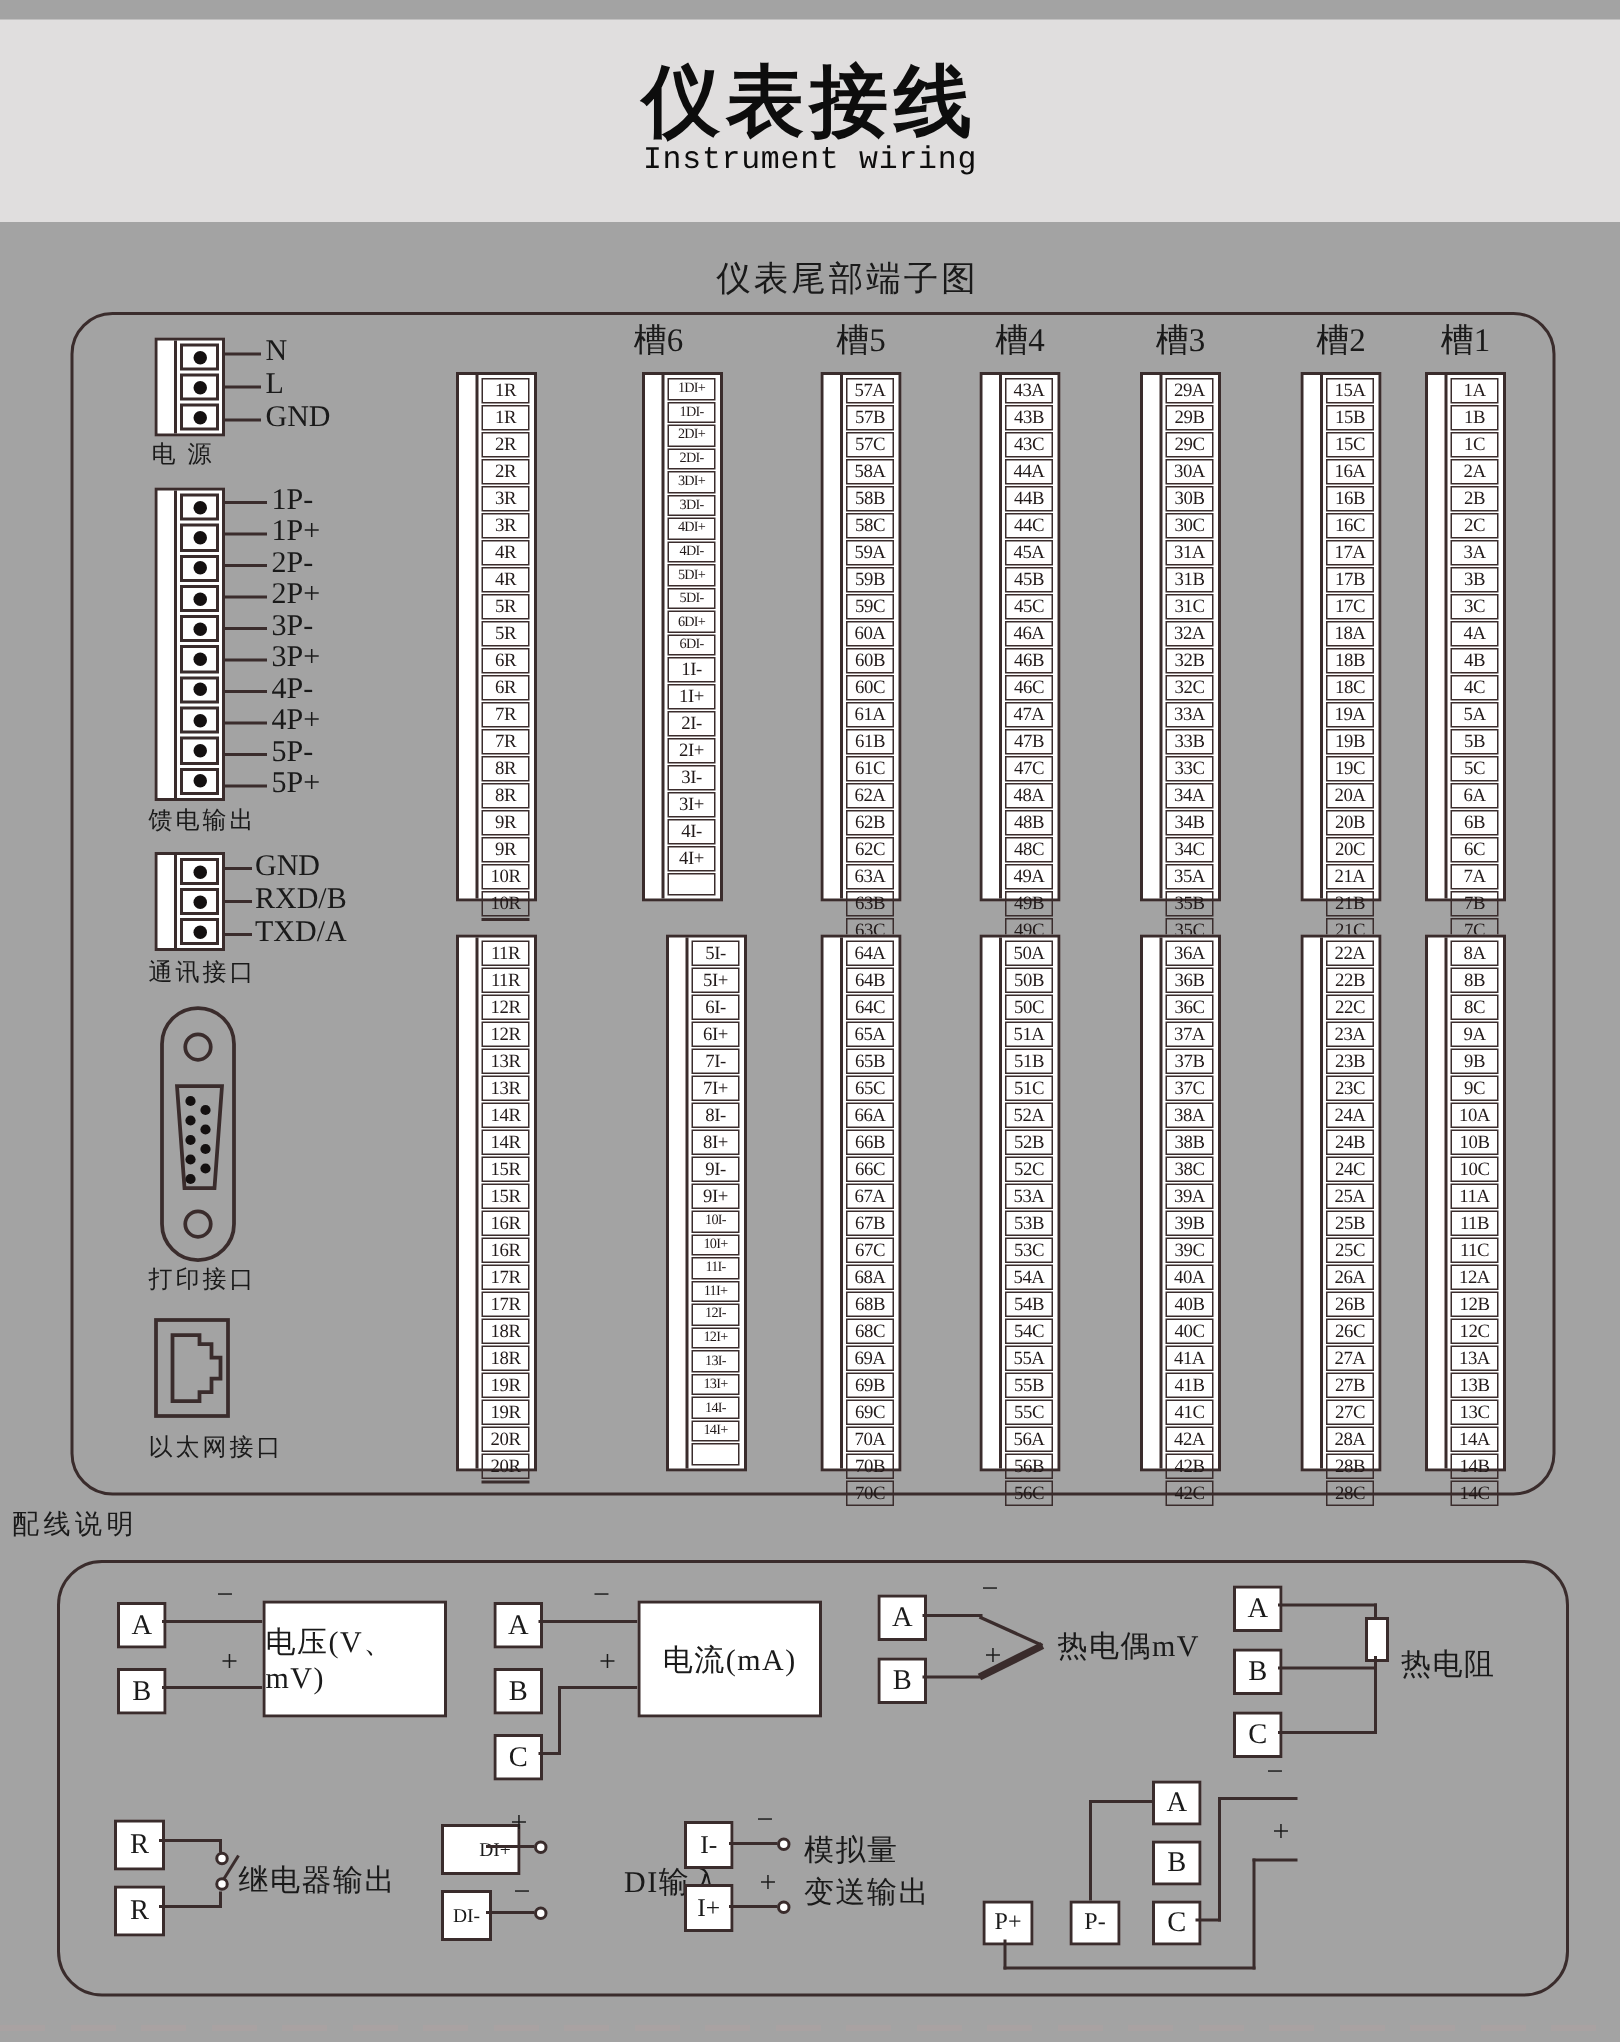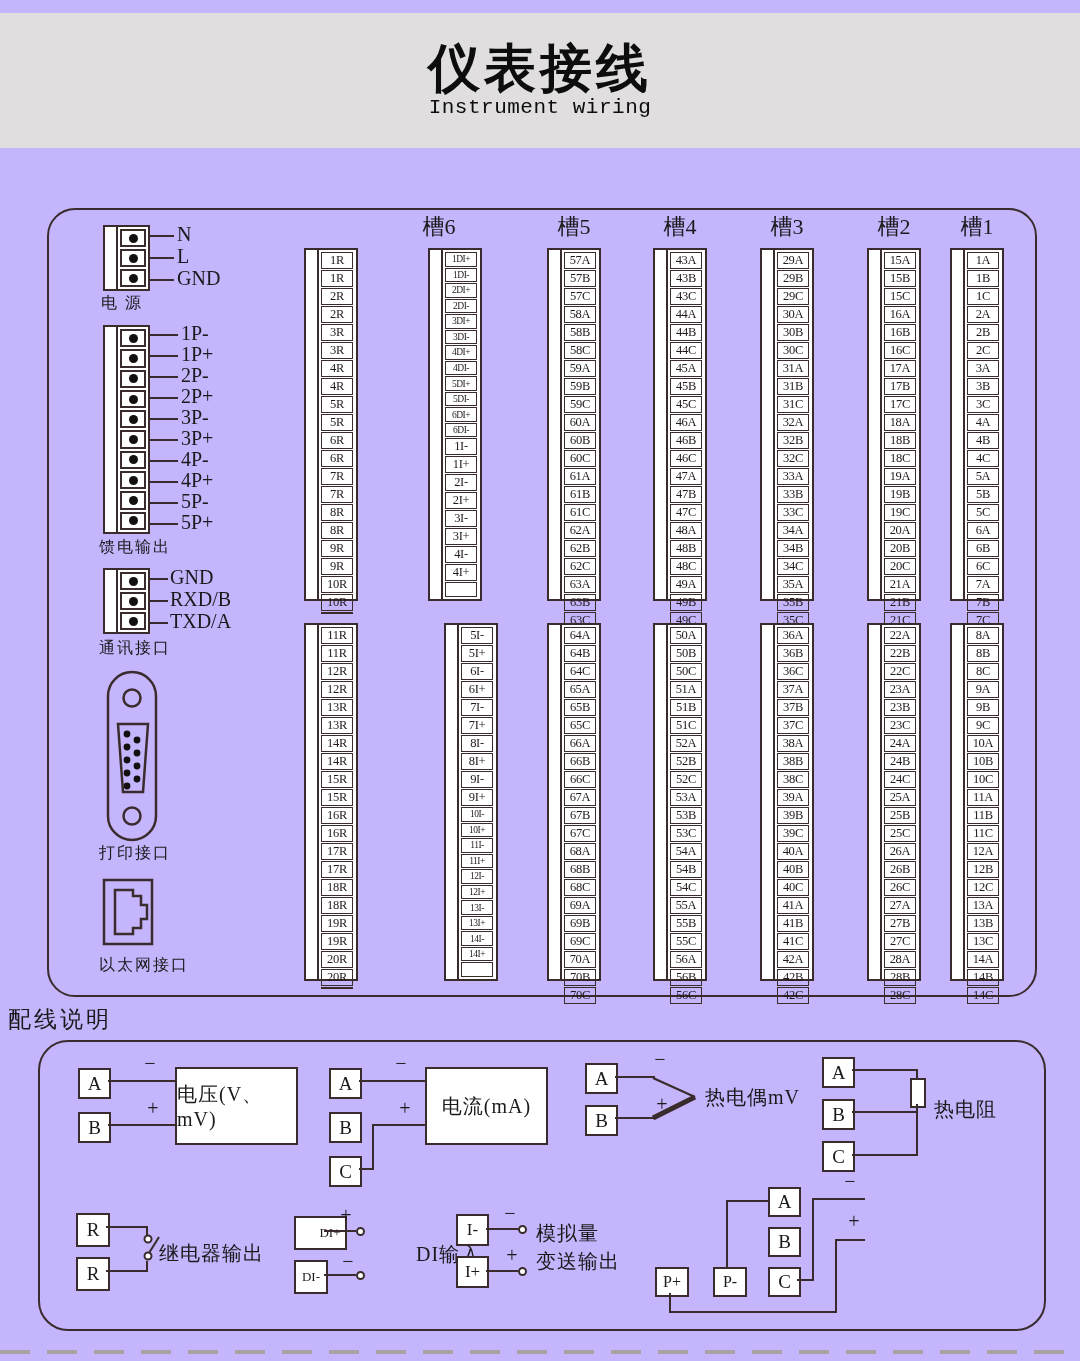--- a/index.html
+++ b/index.html
@@ -1,33 +1,33 @@
 <!DOCTYPE html>
 <html><head>
 <meta charset="utf-8">
 <style>
   :root{ --ln:#3a2c2c; }
   html,body{margin:0;padding:0;background:#fff;}
-  .page{position:relative;width:1080px;height:1361px;background:#c4b5fd;overflow:hidden;
+  .page{position:relative;width:1080px;height:1361px;background:#a3a3a3;overflow:hidden;
         font-family:"Liberation Serif","DejaVu Serif",serif;color:#1a1a1a;}
   
   .band{position:absolute;left:0;top:13px;width:1080px;height:135px;background:#e0dede;
         display:flex;flex-direction:column;align-items:center;justify-content:center;}
   .title{font-family:"Liberation Sans","DejaVu Sans",sans-serif;font-weight:700;font-size:52px;
          letter-spacing:4px;color:#0d0d0d;line-height:1;}
   .subtitle{font-family:Liberation Mono, monospace;font-size:21px;color:#0d0d0d;
             margin-top:2px;letter-spacing:0.5px;}
   .diagram-title{position:absolute;left:440px;top:170px;width:250px;text-align:center;
                  font-size:23px;letter-spacing:2px;}
   
   .main-box{position:absolute;left:47px;top:208px;width:986px;height:785px;
             border:2.5px solid var(--ln);border-radius:28px;}
   .notes-box{position:absolute;left:38px;top:1040px;width:1004px;height:287px;
              border:2.5px solid var(--ln);border-radius:30px;}
-  .notes-title{position:absolute;left:8px;top:1004px;font-size:23px;letter-spacing:3px;}
+  .notes-title{position:absolute;left:8px;top:1004px;font-size:18px;letter-spacing:3px;}
   
   .slot-header{position:absolute;top:212px;width:86px;text-align:center;font-size:22px;}
   .slot-block{position:absolute;width:54px;border:2px solid var(--ln);display:flex;
               background:#fff;box-sizing:border-box;}
   .rail{width:11px;border-right:2px solid var(--ln);}
   .cells{flex:1;display:flex;flex-direction:column;padding:2px 3px 2px 2px;gap:1px;}
   .cell{flex:1;border:1.5px solid var(--ln);display:flex;align-items:center;justify-content:center;
         font-size:12.5px;letter-spacing:-0.3px;color:#221a1a;}
   .cell.sm{font-size:9.5px;letter-spacing:-0.5px;}
   
@@ -58,20 +58,21 @@
 </style>
 </head>
 <body>
 
 <div class="page">
 
   <div class="band">
     <div class="title">仪表接线</div>
     <div class="subtitle">Instrument wiring</div>
   </div>
+  <div class="diagram-title">仪表尾部端子图</div>
 
   <div class="main-box"></div>
 
   <div id="slots">
       <div class="slot-header" style="left: 288px; margin-top: 32px;">槽7</div>
       <div class="slot-block" style="left: 304px; top: 248px; height: 353px;">
         <div class="rail"></div>
         <div class="cells">
           <div class="cell">1R</div>
           <div class="cell">1R</div>

